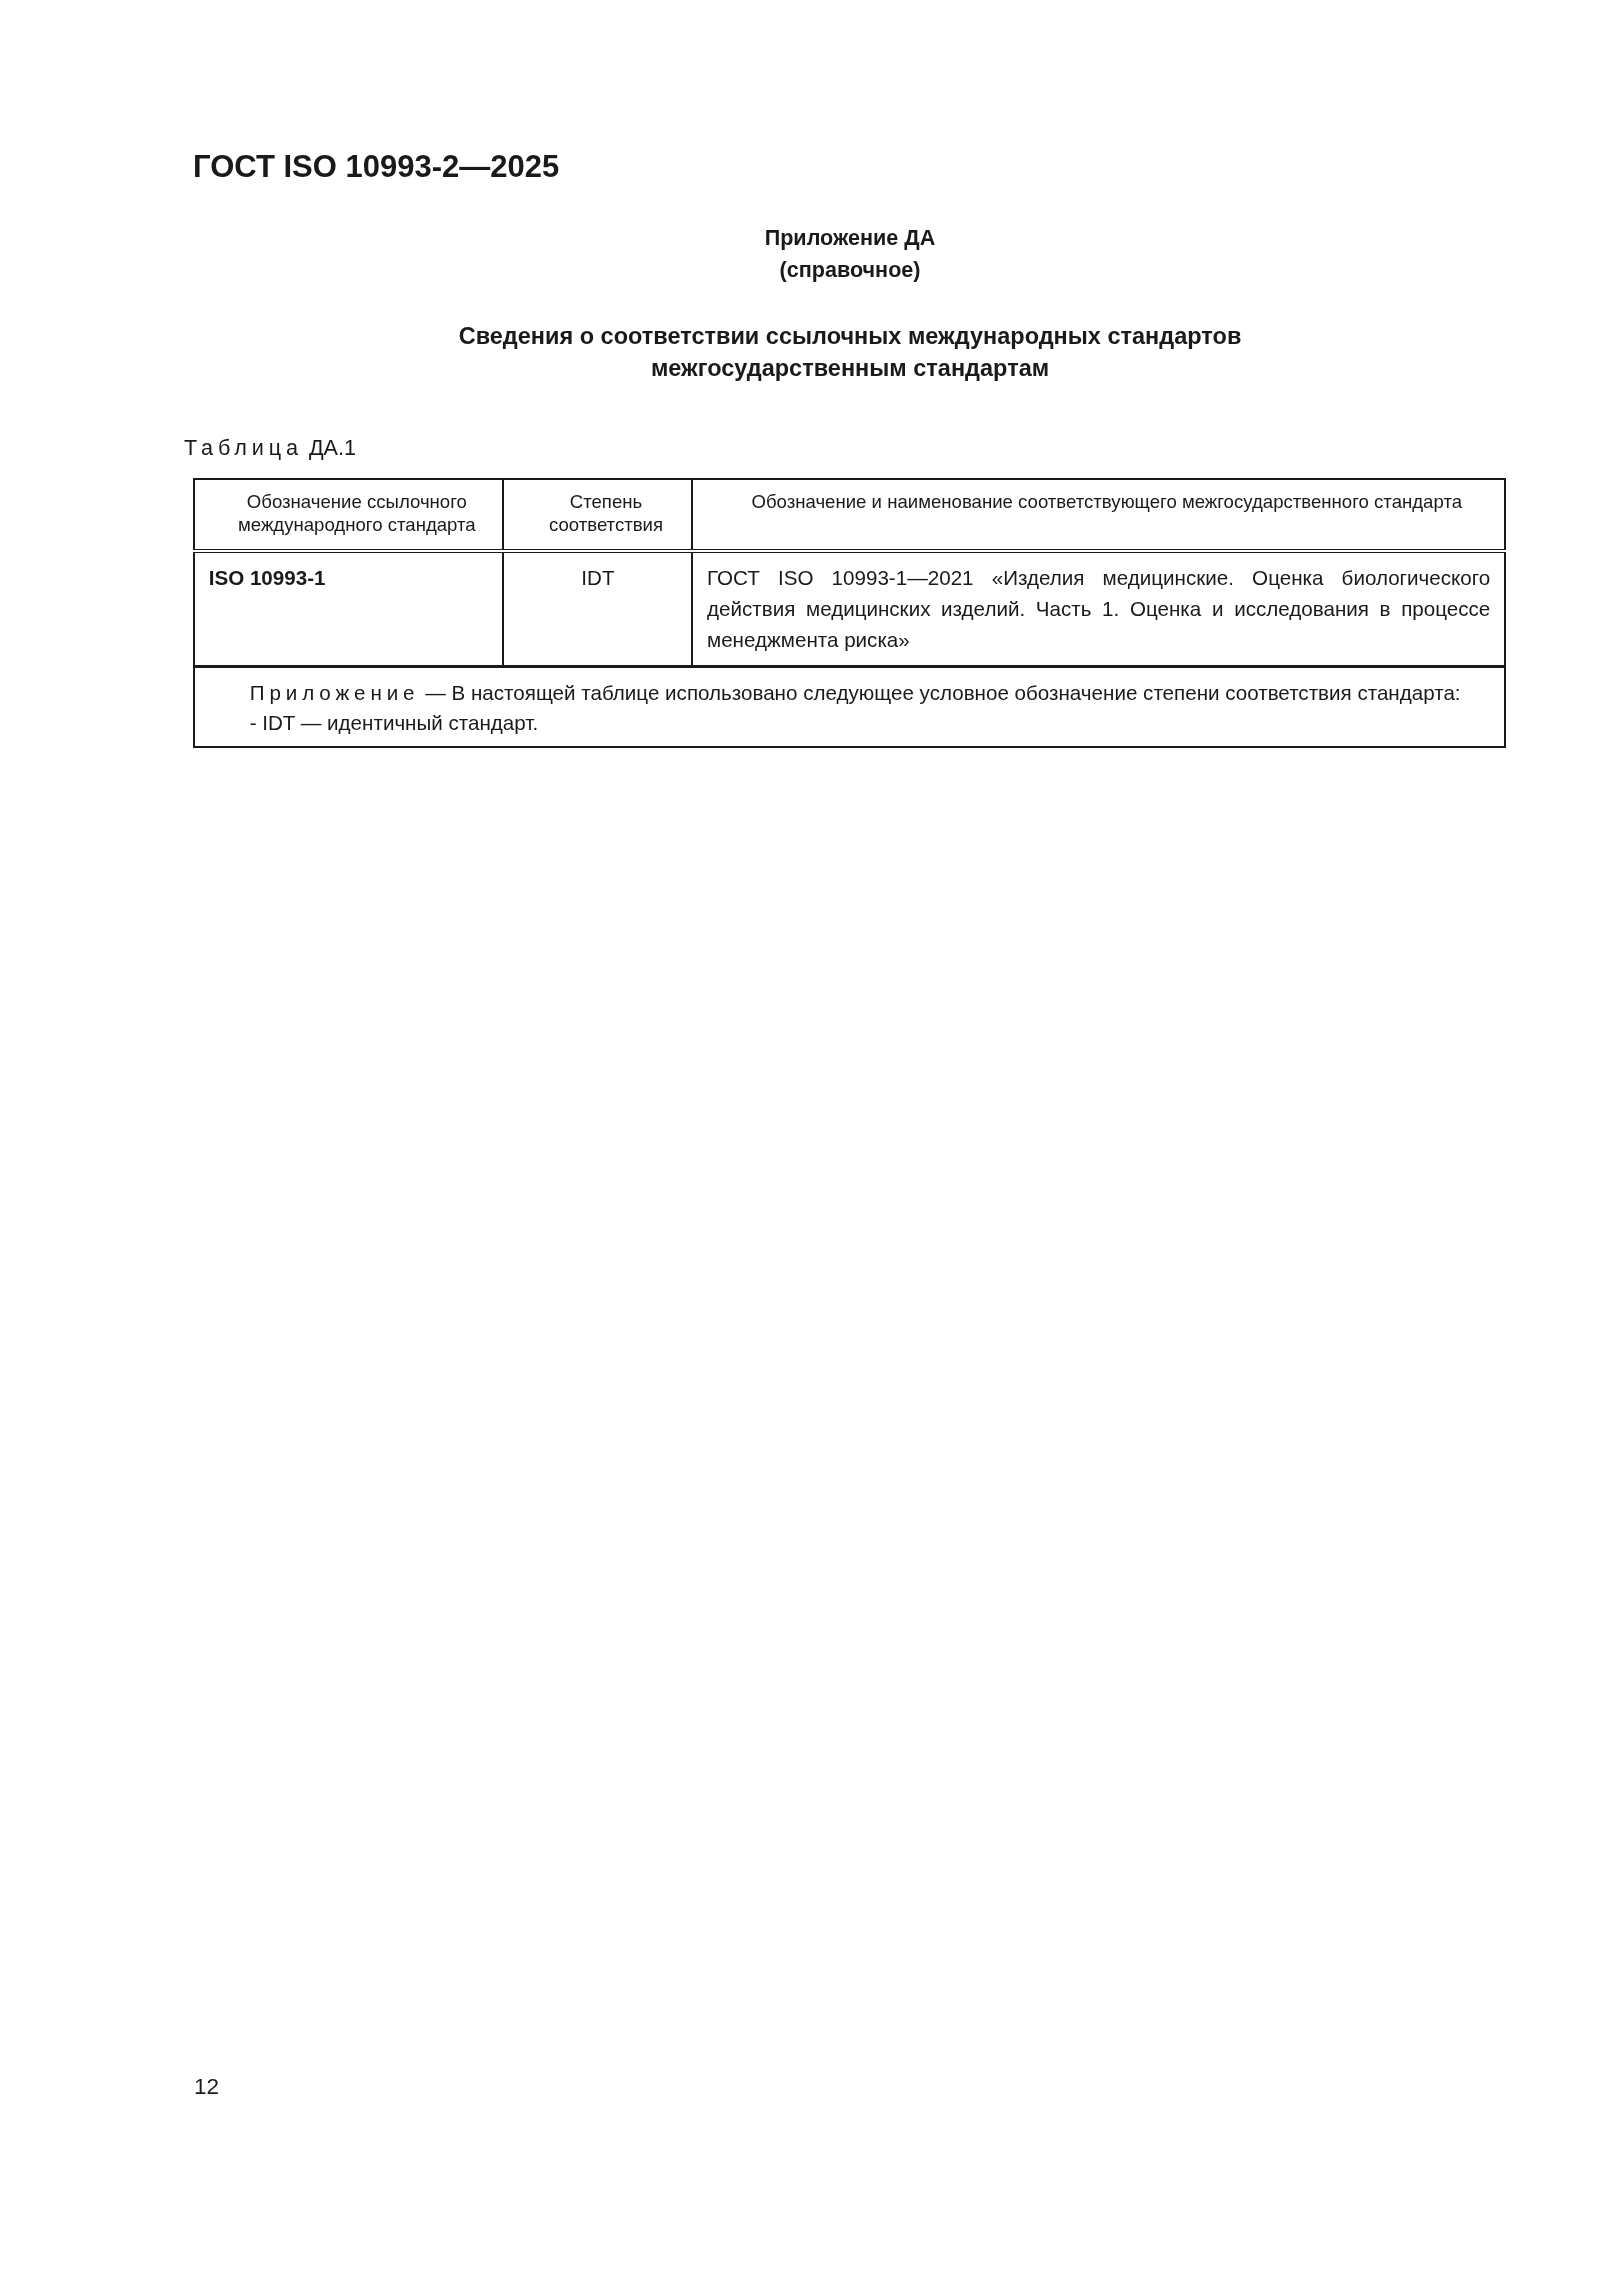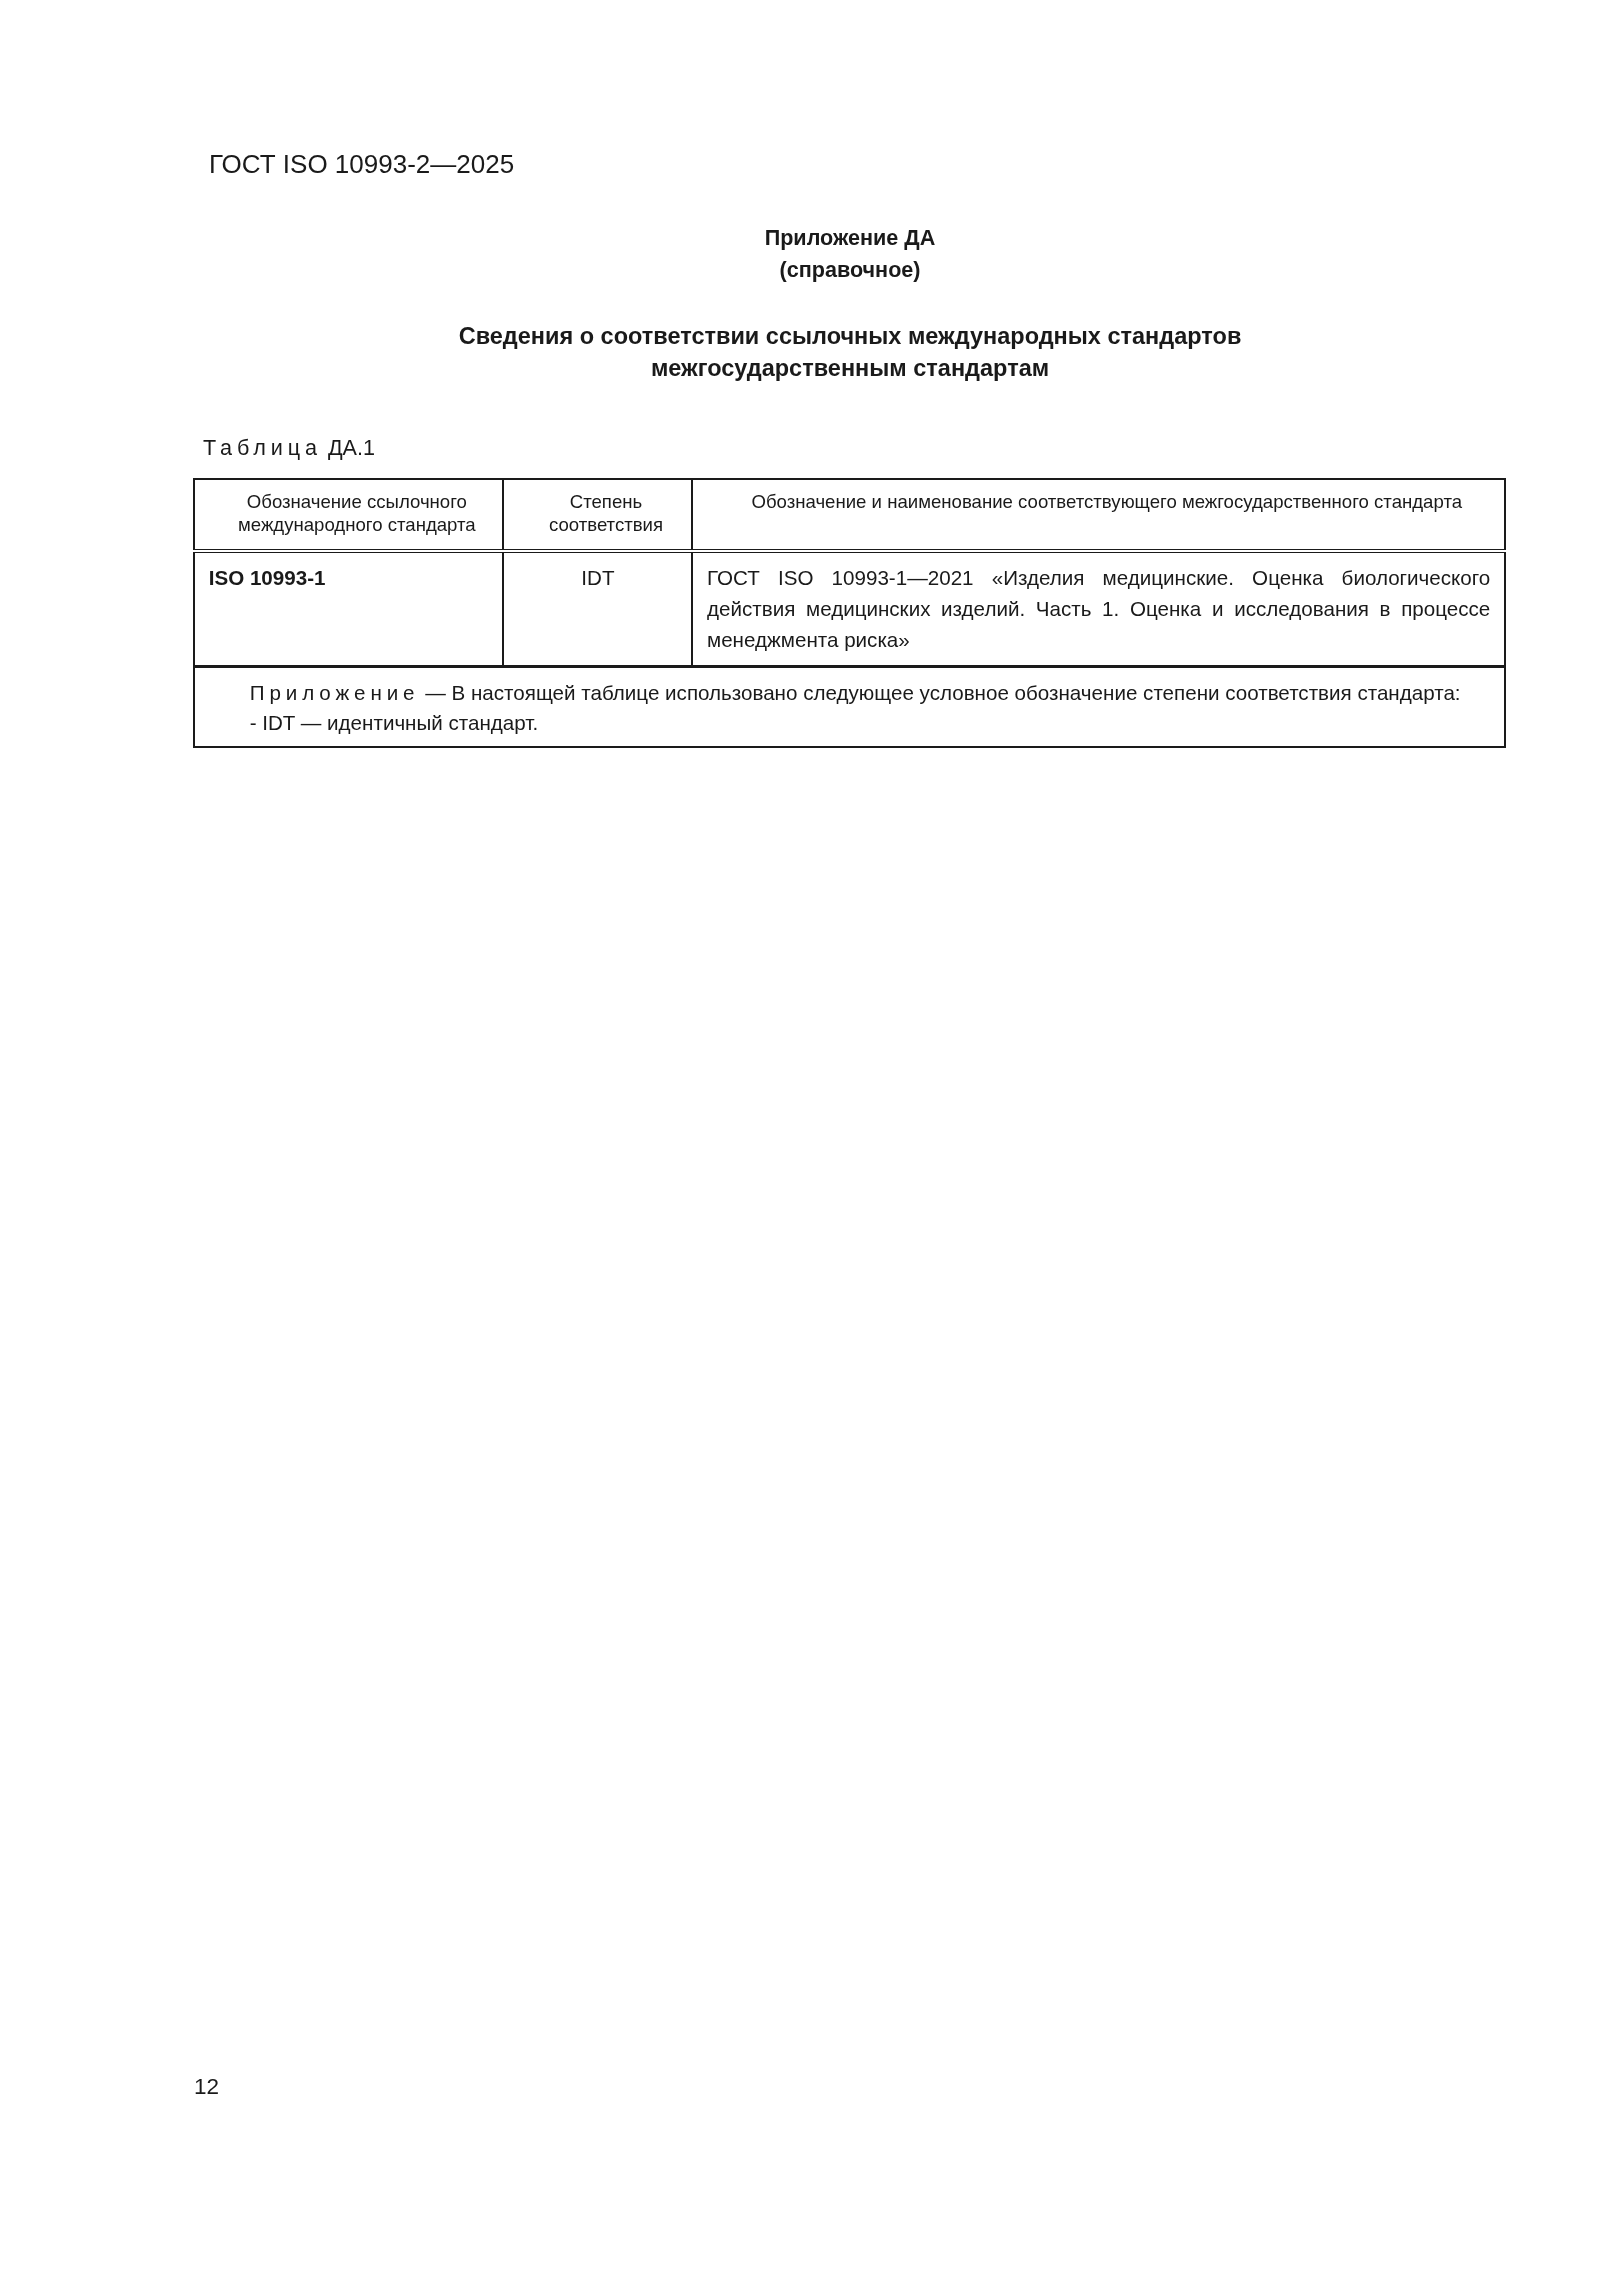--- a/index.html
+++ b/index.html
@@ -1,23 +1,23 @@
 <!DOCTYPE html>
 <html><head>
 <meta charset="utf-8">
 <style>
   html, body { margin:0; padding:0; background:#ffffff; }
   body { width:1621px; height:2293px; position:relative; font-family:"Liberation Sans", sans-serif; color:#1a1a1a; overflow:hidden; }
   .abs { position:absolute; }
-  .doc-code { left:209px; top:149px; font-size:26px; font-weight:normal; }
+  .doc-code { left:193px; top:149px; font-size:31px; font-weight:bold; }
   .center { left:0; width:1700px; text-align:center; }
   .annex-title { top:225px; font-size:21.6px; font-weight:bold; }
   .annex-type { top:257px; font-size:21.6px; font-weight:bold; }
   .section-title { top:320px; font-size:23.5px; font-weight:bold; line-height:32px; }
-  .table-caption { left:203px; top:435px; font-size:21.6px; letter-spacing:0; }
+  .table-caption { left:184px; top:435px; font-size:21.6px; letter-spacing:0; }
   .table-caption .sp { letter-spacing:4.9px; }
   table.t { position:absolute; left:193px; top:478px; width:1313px; border-collapse:collapse; font-size:20.6px; }
   table.t td, table.t th { border:2.5px solid #1a1a1a; vertical-align:top; font-weight:normal; }
   table.t th { font-size:18.6px; text-align:center; line-height:23.5px; padding:9.8px 7.8px 9.8px 7.8px; height:49px; }
   table.t tr.head th { border-bottom:4.9px double #1a1a1a;padding-left:24px; }
   table.t td.c1 { padding:9.8px 13.7px; line-height:31px; height:86px;font-weight:bold; }
   table.t td.c2 { text-align:center; padding:9.8px 7.8px; line-height:31px; }
   table.t td.c3 { padding:9.8px 13.7px; line-height:31px; text-align:justify;border-radius:6px; }
   table.t tr.row td { border-bottom:3.9px solid #1a1a1a; }
   table.t td.note { padding:9.8px 13.7px 7.8px 13.7px; line-height:30px; text-align:justify; }

